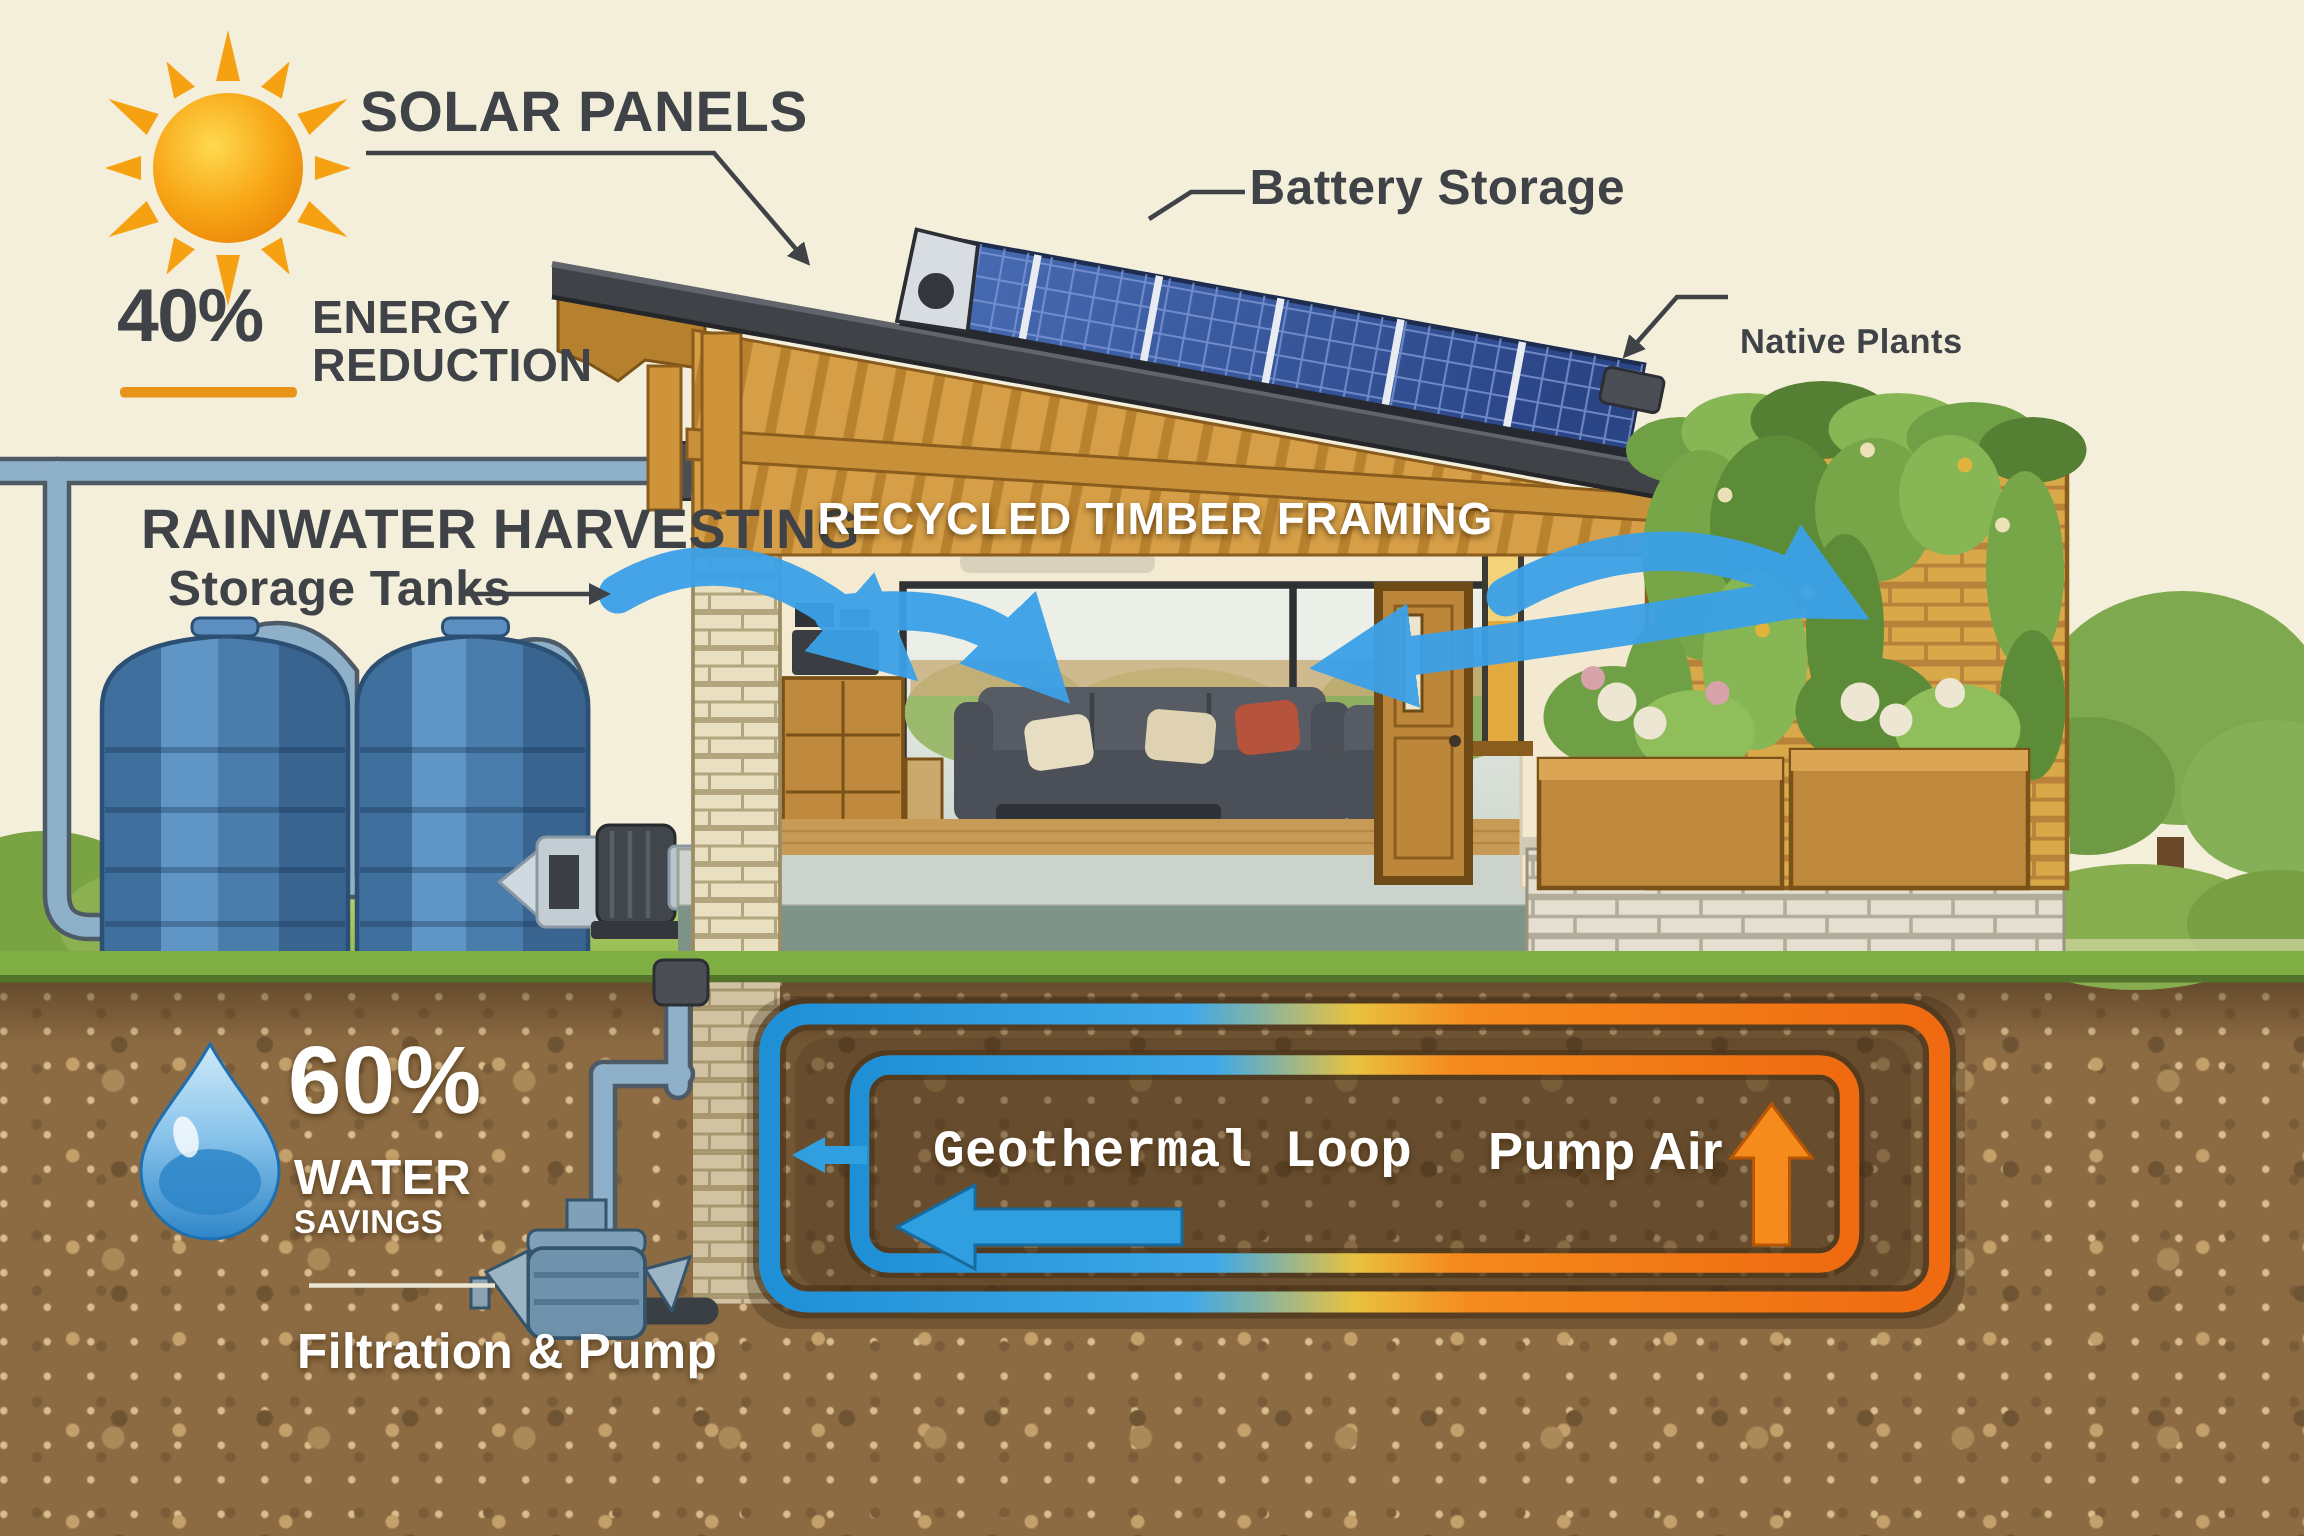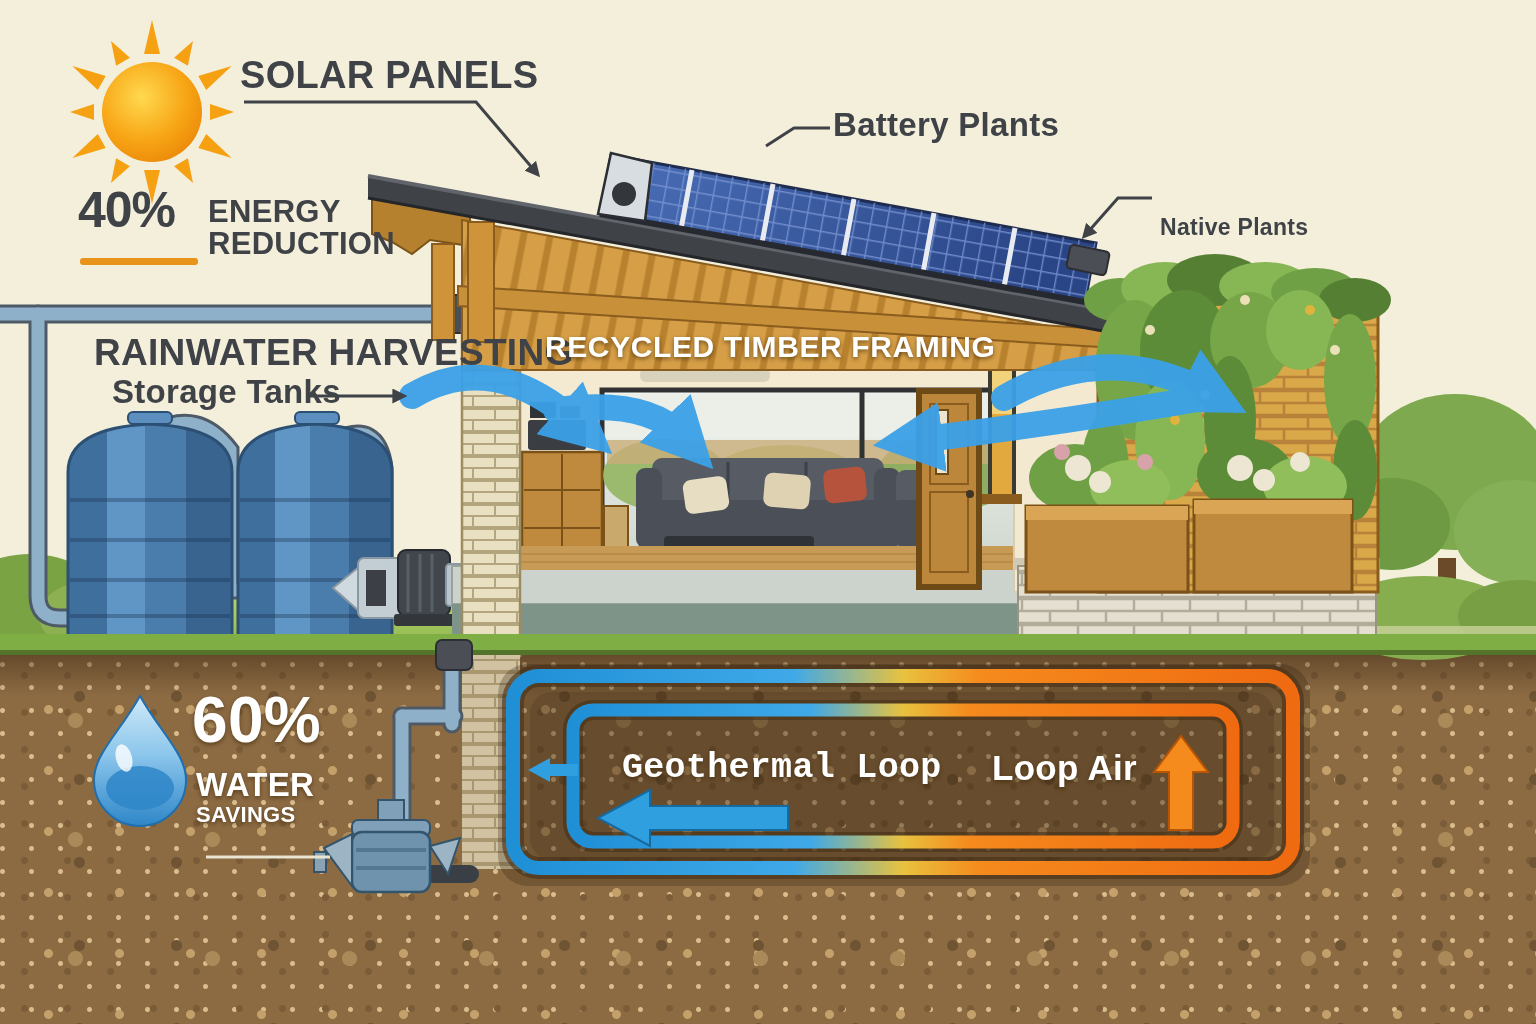--- a/index.html
+++ b/index.html
@@ -400,31 +400,32 @@
     <g fill="none" stroke="#3f4347" stroke-width="3">
       <path d="M244 102 H476 L534 170" marker-end="url(#mDark)"></path>
       <path d="M830 128 H794 L766 146"></path>
       <path d="M1152 198 H1118 L1088 232" marker-end="url(#mDark)"></path>
       <path d="M308 396 H398" marker-end="url(#mDark)"></path>
       <path d="M206 857 H330" stroke="#eae4d2"></path>
     </g>
   </svg>
 
   <div class="lbl" id="solar-label">SOLAR PANELS</div>
-  <div class="lbl" id="battery-label">Battery Plants</div>
+  <div class="lbl" id="battery-label">Battery Storage</div>
   <div class="lbl" id="nativeplants-label">Native Plants</div>
   <div class="lbl" id="rain-title">RAINWATER HARVESTING</div>
   <div class="lbl" id="rain-sub">Storage Tanks</div>
 
   <div class="lbl" id="stat40-value">40%</div>
   <div class="lbl" id="stat40-l1">ENERGY</div>
   <div class="lbl" id="stat40-l2">REDUCTION</div>
   <div id="underline40"></div>
 
   <div class="lbl white" id="timber-label">RECYCLED TIMBER FRAMING</div>
 
   <div class="lbl white" id="stat60-value">60%</div>
   <div class="lbl white" id="stat60-l1">WATER</div>
   <div class="lbl white" id="stat60-l2">SAVINGS</div>
+  <div class="lbl white" id="filtration-label">Filtration &amp; Pump</div>
 
   <div class="lbl white" id="geo-label">Geothermal Loop</div>
-  <div class="lbl white" id="warmair-label">Loop Air</div>
+  <div class="lbl white" id="warmair-label">Pump Air</div>
 </div>
 
 </body></html>

